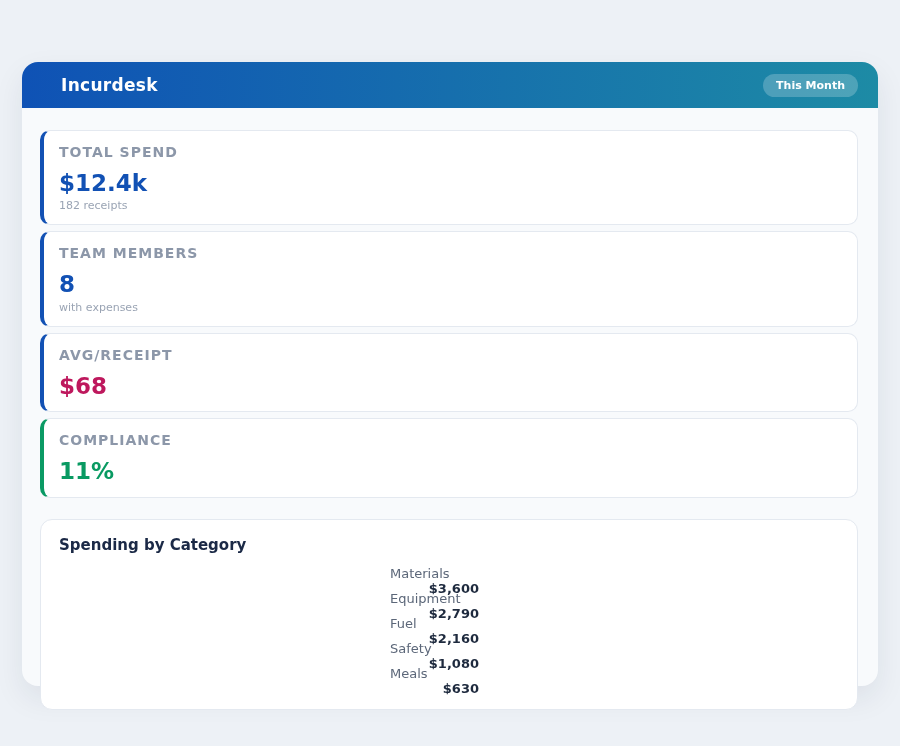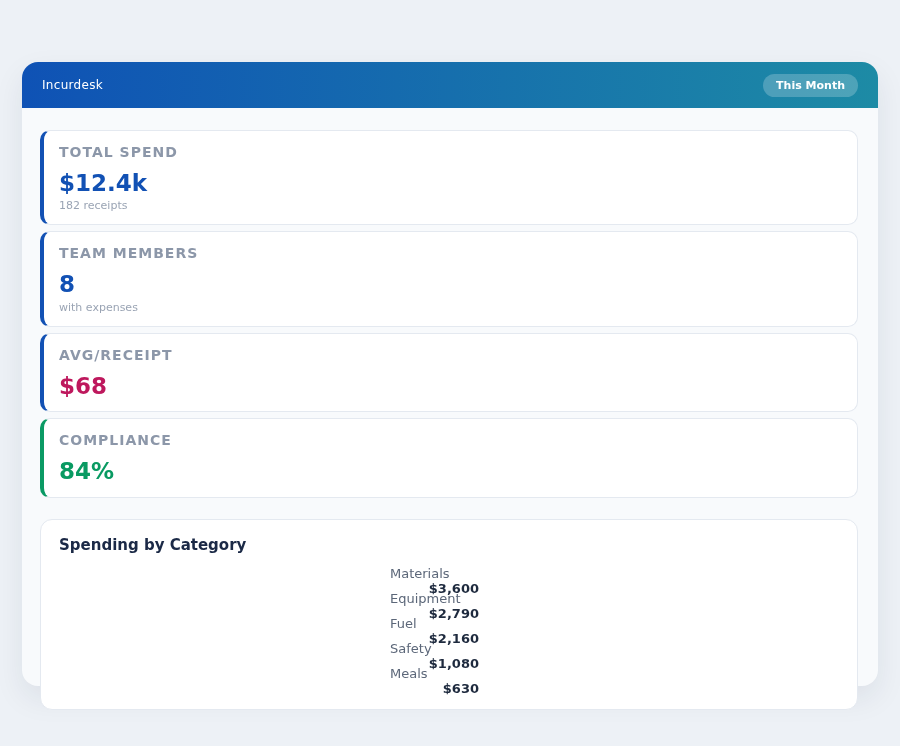--- a/index.html
+++ b/index.html
@@ -21,23 +21,24 @@
   .header {
     height: 46px;
     border-radius: 16px 16px 0 0;
     display: flex;
     align-items: center;
     justify-content: space-between;
     padding: 0 20px;
   }
   .header-title {
     color: #ffffff;
-    font-size: 12px;
-    font-weight: normal;
+    font-size: 17px;
+    font-weight: bold;
     letter-spacing: 0.3px;
+    margin-left: 19px;
   }
   .badge {
     background: rgba(255, 255, 255, 0.22);
     color: #ffffff;
     font-size: 11px;
     font-weight: bold;
     padding: 5px 13px;
     border-radius: 999px;
     border: none;
     cursor: pointer;
@@ -137,21 +138,21 @@
       <div class="stat-sub">with expenses</div>
     </div>
 
     <div class="stat-card" style="border-left-color: rgb(18, 81, 180);">
       <div class="stat-label">AVG/RECEIPT</div>
       <div class="stat-value" style="color: #be185d;">$68</div>
     </div>
 
     <div class="stat-card" style="border-left-color: rgb(10, 154, 100);">
       <div class="stat-label">COMPLIANCE</div>
-      <div class="stat-value" style="color: rgb(9, 154, 98);">84%</div>
+      <div class="stat-value" style="color: rgb(9, 154, 98);">11%</div>
     </div>
 
   </div>
 
   <div class="chart-card">
     <div class="chart-title">Spending by Category</div>
 
     <div class="bar-row">
       <div class="bar-label">Materials</div>
       <div class="bar-track">

